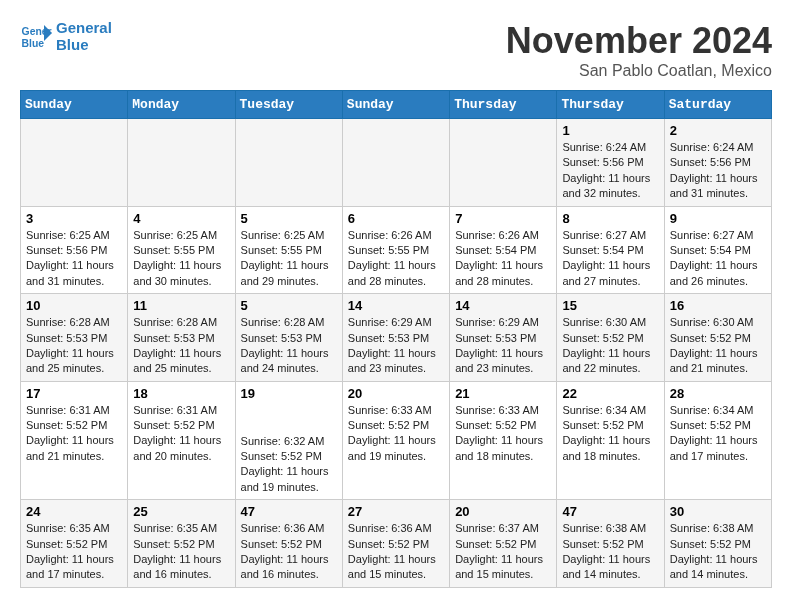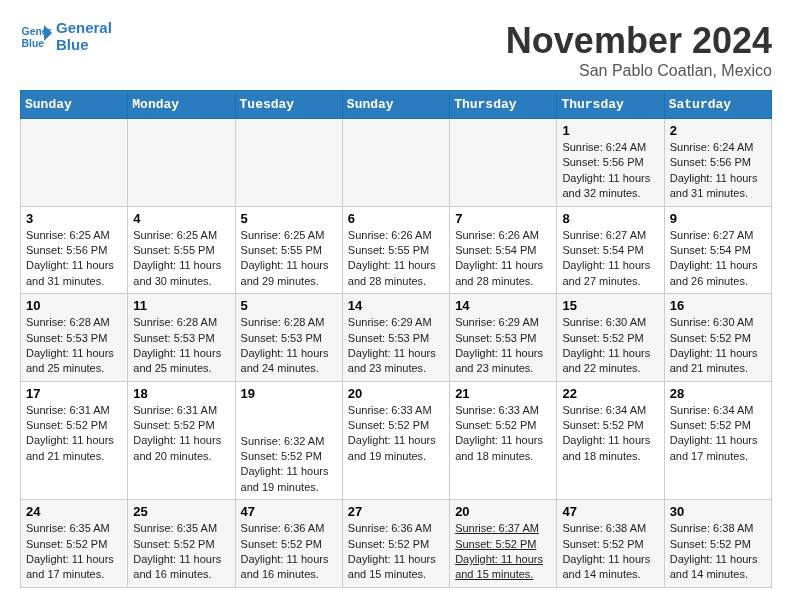--- a/index.html
+++ b/index.html
@@ -316,21 +316,21 @@
         </td>
         <td>
           <span class="day-num">27</span>
           <div class="day-info" style="white-space: pre-line;">Sunrise: 6:36 AM
 Sunset: 5:52 PM
 Daylight: 11 hours
 and 15 minutes.</div>
         </td>
         <td>
           <span class="day-num">20</span>
-          <div class="day-info" style="white-space: pre-line; text-decoration: underline;">Sunrise: 6:37 AM
+          <div class="day-info" style="white-space: pre-line;">Sunrise: 6:37 AM
 Sunset: 5:52 PM
 Daylight: 11 hours
 and 15 minutes.</div>
         </td>
         <td>
           <span class="day-num">47</span>
           <div class="day-info" style="white-space: pre-line;">Sunrise: 6:38 AM
 Sunset: 5:52 PM
 Daylight: 11 hours
 and 14 minutes.</div>

